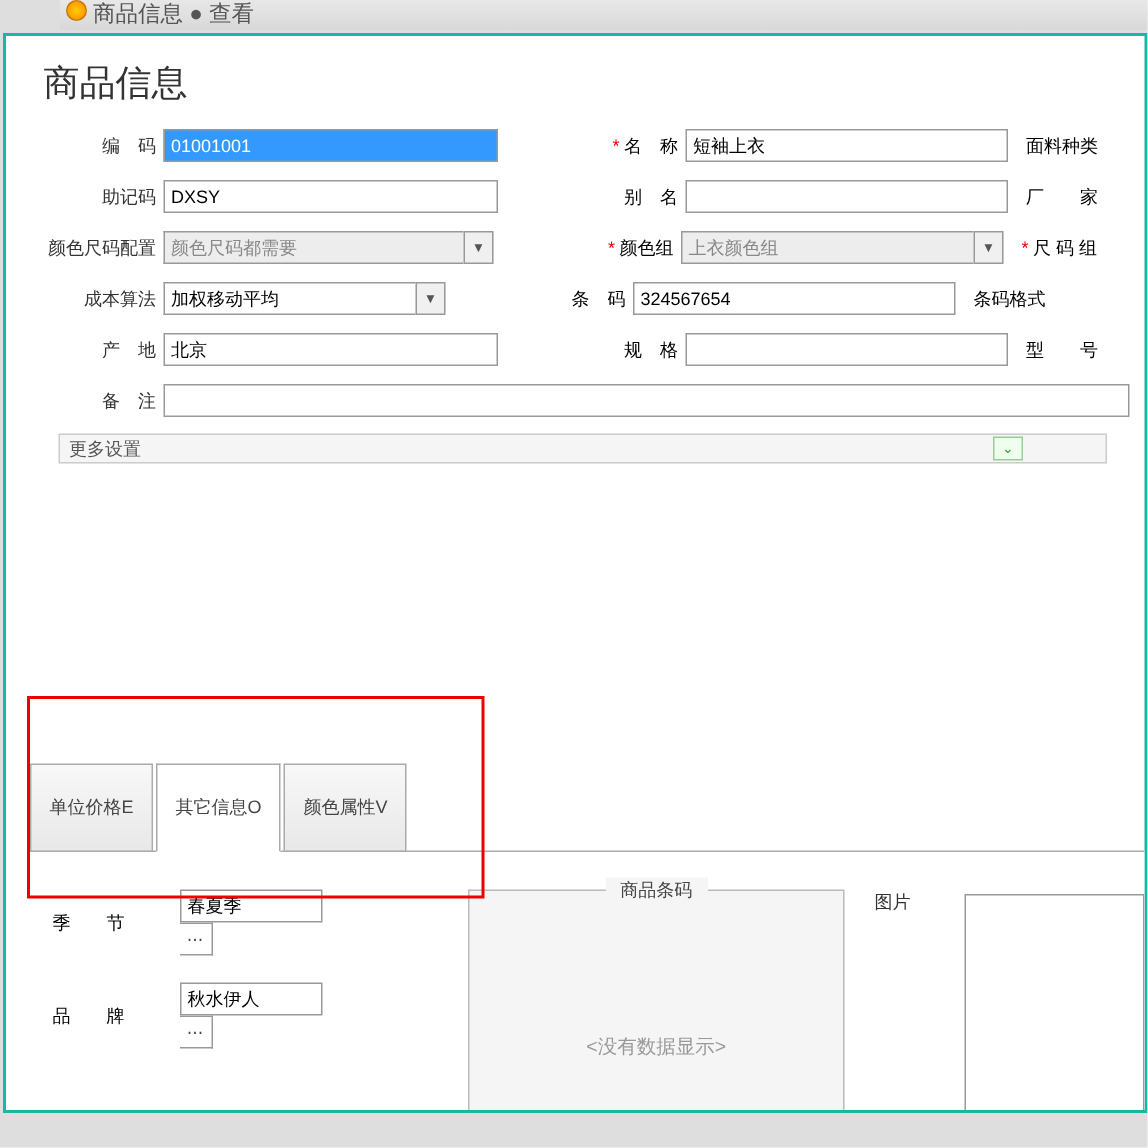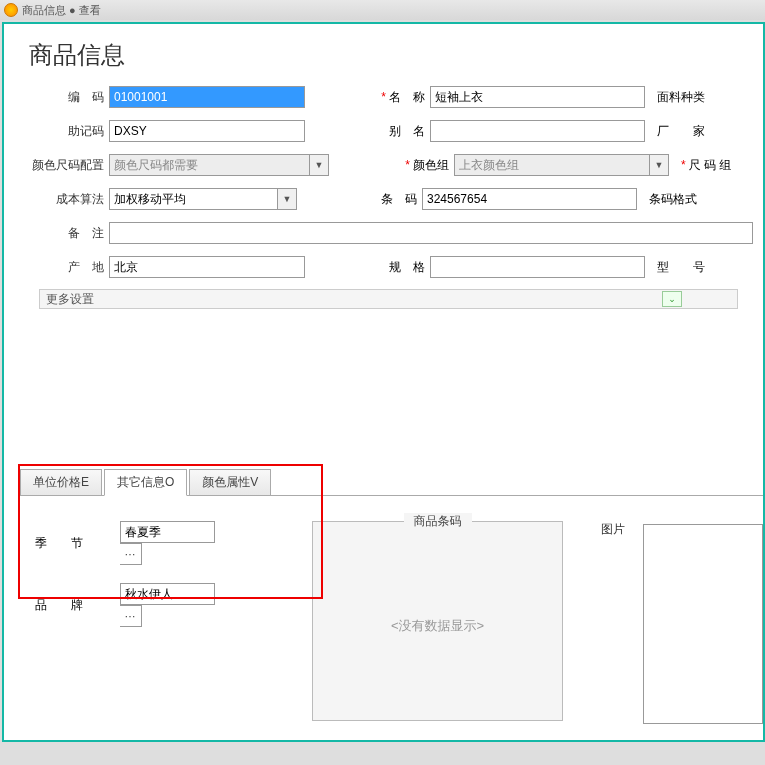--- a/index.html
+++ b/index.html
@@ -1,69 +1,69 @@
 <!DOCTYPE html>
 <html><head>
   <meta charset="utf-8">
   <style>
     * { margin: 0; padding: 0; box-sizing: border-box; font-family: "Microsoft YaHei", Arial, sans-serif; }
     body { background: #dedede; width: 765px; height: 765px; overflow: hidden; }
     
-    .title-bar { background: linear-gradient(#e8e8e8, #d8d8d8); height: 20px; display: flex; align-items: center; padding-left: 4px; font-size: 11px; color: #555; }
+    .title-bar { background: linear-gradient(#e8e8e8, #d8d8d8); height: 20px; display: flex; padding-left: 4px; font-size: 15px; color: #555; margin-left: 40px; }
     .title-icon { width: 14px; height: 14px; background: radial-gradient(circle, #ffcc00, #ff8800); border-radius: 50%; margin-right: 4px; border: 1px solid #cc7700; }
     
     .main-panel { background: #ffffff; margin: 2px 0 0 2px; border: 2px solid #14b8a6; height: 720px; position: relative; overflow: hidden; }
     
     .page-title { font-size: 24px; padding: 15px 25px 10px 25px; color: #333; }
     
     .form-area { padding: 0 10px 0 0; }
     .form-row { display: flex; align-items: center; height: 32px; margin-bottom: 2px; }
     
     .field-label { font-size: 12px; color: #333; text-align: right; width: 105px; padding-right: 5px; letter-spacing: 0; flex-shrink: 0; }
     .req { color: #e00; margin-right: 3px; font-size: 12px; }
     
     .field-input { border: 1px solid #999; height: 22px; font-size: 12px; padding: 0 4px; background: #fff; }
-    .w220 { width: 196px; }
+    .w220 { width: 223px; }
     .w215 { width: 215px; }
     .selected { background: #3399ff; color: #fff; }
     
     .combo { display: inline-flex; }
     .combo-input { border: 1px solid #999; border-right: none; height: 22px; font-size: 12px; padding: 0 4px; background: #fff; }
     .combo-btn { width: 20px; height: 22px; border: 1px solid #999; background: #f0f0f0; display: flex; align-items: center; justify-content: center; font-size: 9px; color: #555; cursor: pointer; }
     .readonly-combo { background: #ededed; color: #888; }
     
     .col-gap { width: 50px; flex-shrink: 0; }
     .label2 { width: 75px; text-align: right; font-size: 12px; padding-right: 5px; flex-shrink: 0; }
     .label3 { font-size: 12px; padding-left: 12px; flex-shrink: 0; }
     
     .more-settings { margin: 6px 25px 0 35px; border: 1px solid #ccc; background: #f5f5f5; height: 20px; display: flex; align-items: center; font-size: 12px; color: #555; padding-left: 6px; position: relative; }
     .more-btn { position: absolute; right: 55px; top: 1px; width: 20px; height: 16px; border: 1px solid #9c9; background: #efe; display: flex; align-items: center; justify-content: center; font-size: 9px; color: #393; }
     
     .highlight-box { position: absolute; border: 2px solid #e00; top: 440px; left: 14px; width: 305px; height: 135px; pointer-events: none; z-index: 10; }
     
     .tabs-section { position: absolute; top: 445px; left: 16px; right: 0; }
     .tabs-row { display: flex; }
-    .tab { border: 1px solid #aaa; background: linear-gradient(#f8f8f8, #e8e8e8); font-size: 12px; padding: 4px 12px; cursor: pointer; color: #444; margin-right: 2px; position: relative; }
+    .tab { border: 1px solid #aaa; background: linear-gradient(#f8f8f8, #e8e8e8); font-size: 12px; padding: 20px 12px; cursor: pointer; color: #444; margin-right: 2px; position: relative; margin-top: 40px; }
     .tab.active { background: #fff; border-bottom: 1px solid #fff; z-index: 2; }
     .tab-body { border-top: 1px solid #aaa; margin-top: -1px; background: #fff; }
     
     .tab-content { display: flex; padding: 25px 0 0 0; }
     .left-fields { width: 300px; }
     .lf-row { display: flex; align-items: center; margin-bottom: 18px; padding-left: 15px; }
     .lf-label { width: 85px; font-size: 12px; text-align: left; letter-spacing: 0; }
     .lf-combo { display: inline-flex; flex-direction: column; }
     .lf-input { width: 95px; height: 22px; border: 1px solid #999; font-size: 12px; padding: 0 4px; }
     .lf-btn { width: 22px; height: 22px; border: 1px solid #999; border-left: none; background: #fff; display: flex; align-items: center; justify-content: center; font-size: 11px; letter-spacing: 1px; color: #444; cursor: pointer; }
     
     .barcode-panel { border: 1px solid #bbb; background: #f5f5f5; width: 265px; height: 200px; margin-left: 8px; position: relative; }
     .panel-legend { position: absolute; top: -9px; left: 50%; transform: translateX(-50%); background: #f5f5f5; font-size: 12px; padding: 0 10px; color: #444; }
     .nodata { color: #999; font-size: 13px; text-align: center; margin-top: 95px; }
     
     .image-panel { margin-left: 20px; }
-    .img-label { font-size: 12px; color: #333; display: block; text-align: center; width: 60px; }
+    .img-label { font-size: 12px; color: #333; display: block; width: 60px; }
     .img-box { border: 1px solid #999; background: #fff; width: 120px; height: 200px; margin-top: 3px; }
     .image-wrap { display: flex; align-items: flex-start; }
     
     .long-input { width: 650px; }
   </style>
 </head>
 <body>
 
 <div class="title-bar">
   <div class="title-icon"></div>
@@ -114,31 +114,31 @@
         <input class="combo-input" style="width: 168px;" value="加权移动平均">
         <div class="combo-btn">▼</div>
       </div>
       <div class="col-gap"></div>
       <div class="label2">条　码</div>
       <input class="field-input w215" value="324567654" style="">
       <div class="label3">条码格式</div>
     </div>
 
     <div class="form-row">
-      <div class="field-label">备　注</div>
-      <input class="field-input long-input" value="" style="">
-    </div>
-
-    <div class="form-row">
       <div class="field-label">产　地</div>
       <input class="field-input w220" value="北京" style="">
       <div class="col-gap"></div>
       <div class="label2">规　格</div>
       <input class="field-input w215" value="" style="">
       <div class="label3">型　　号</div>
+    </div>
+
+    <div class="form-row">
+      <div class="field-label">备　注</div>
+      <input class="field-input long-input" value="" style="">
     </div>
 
   </div>
 
   <div class="more-settings">
     <span>更多设置</span>
     <div class="more-btn">⌄</div>
   </div>
 
   <div class="highlight-box"></div>

